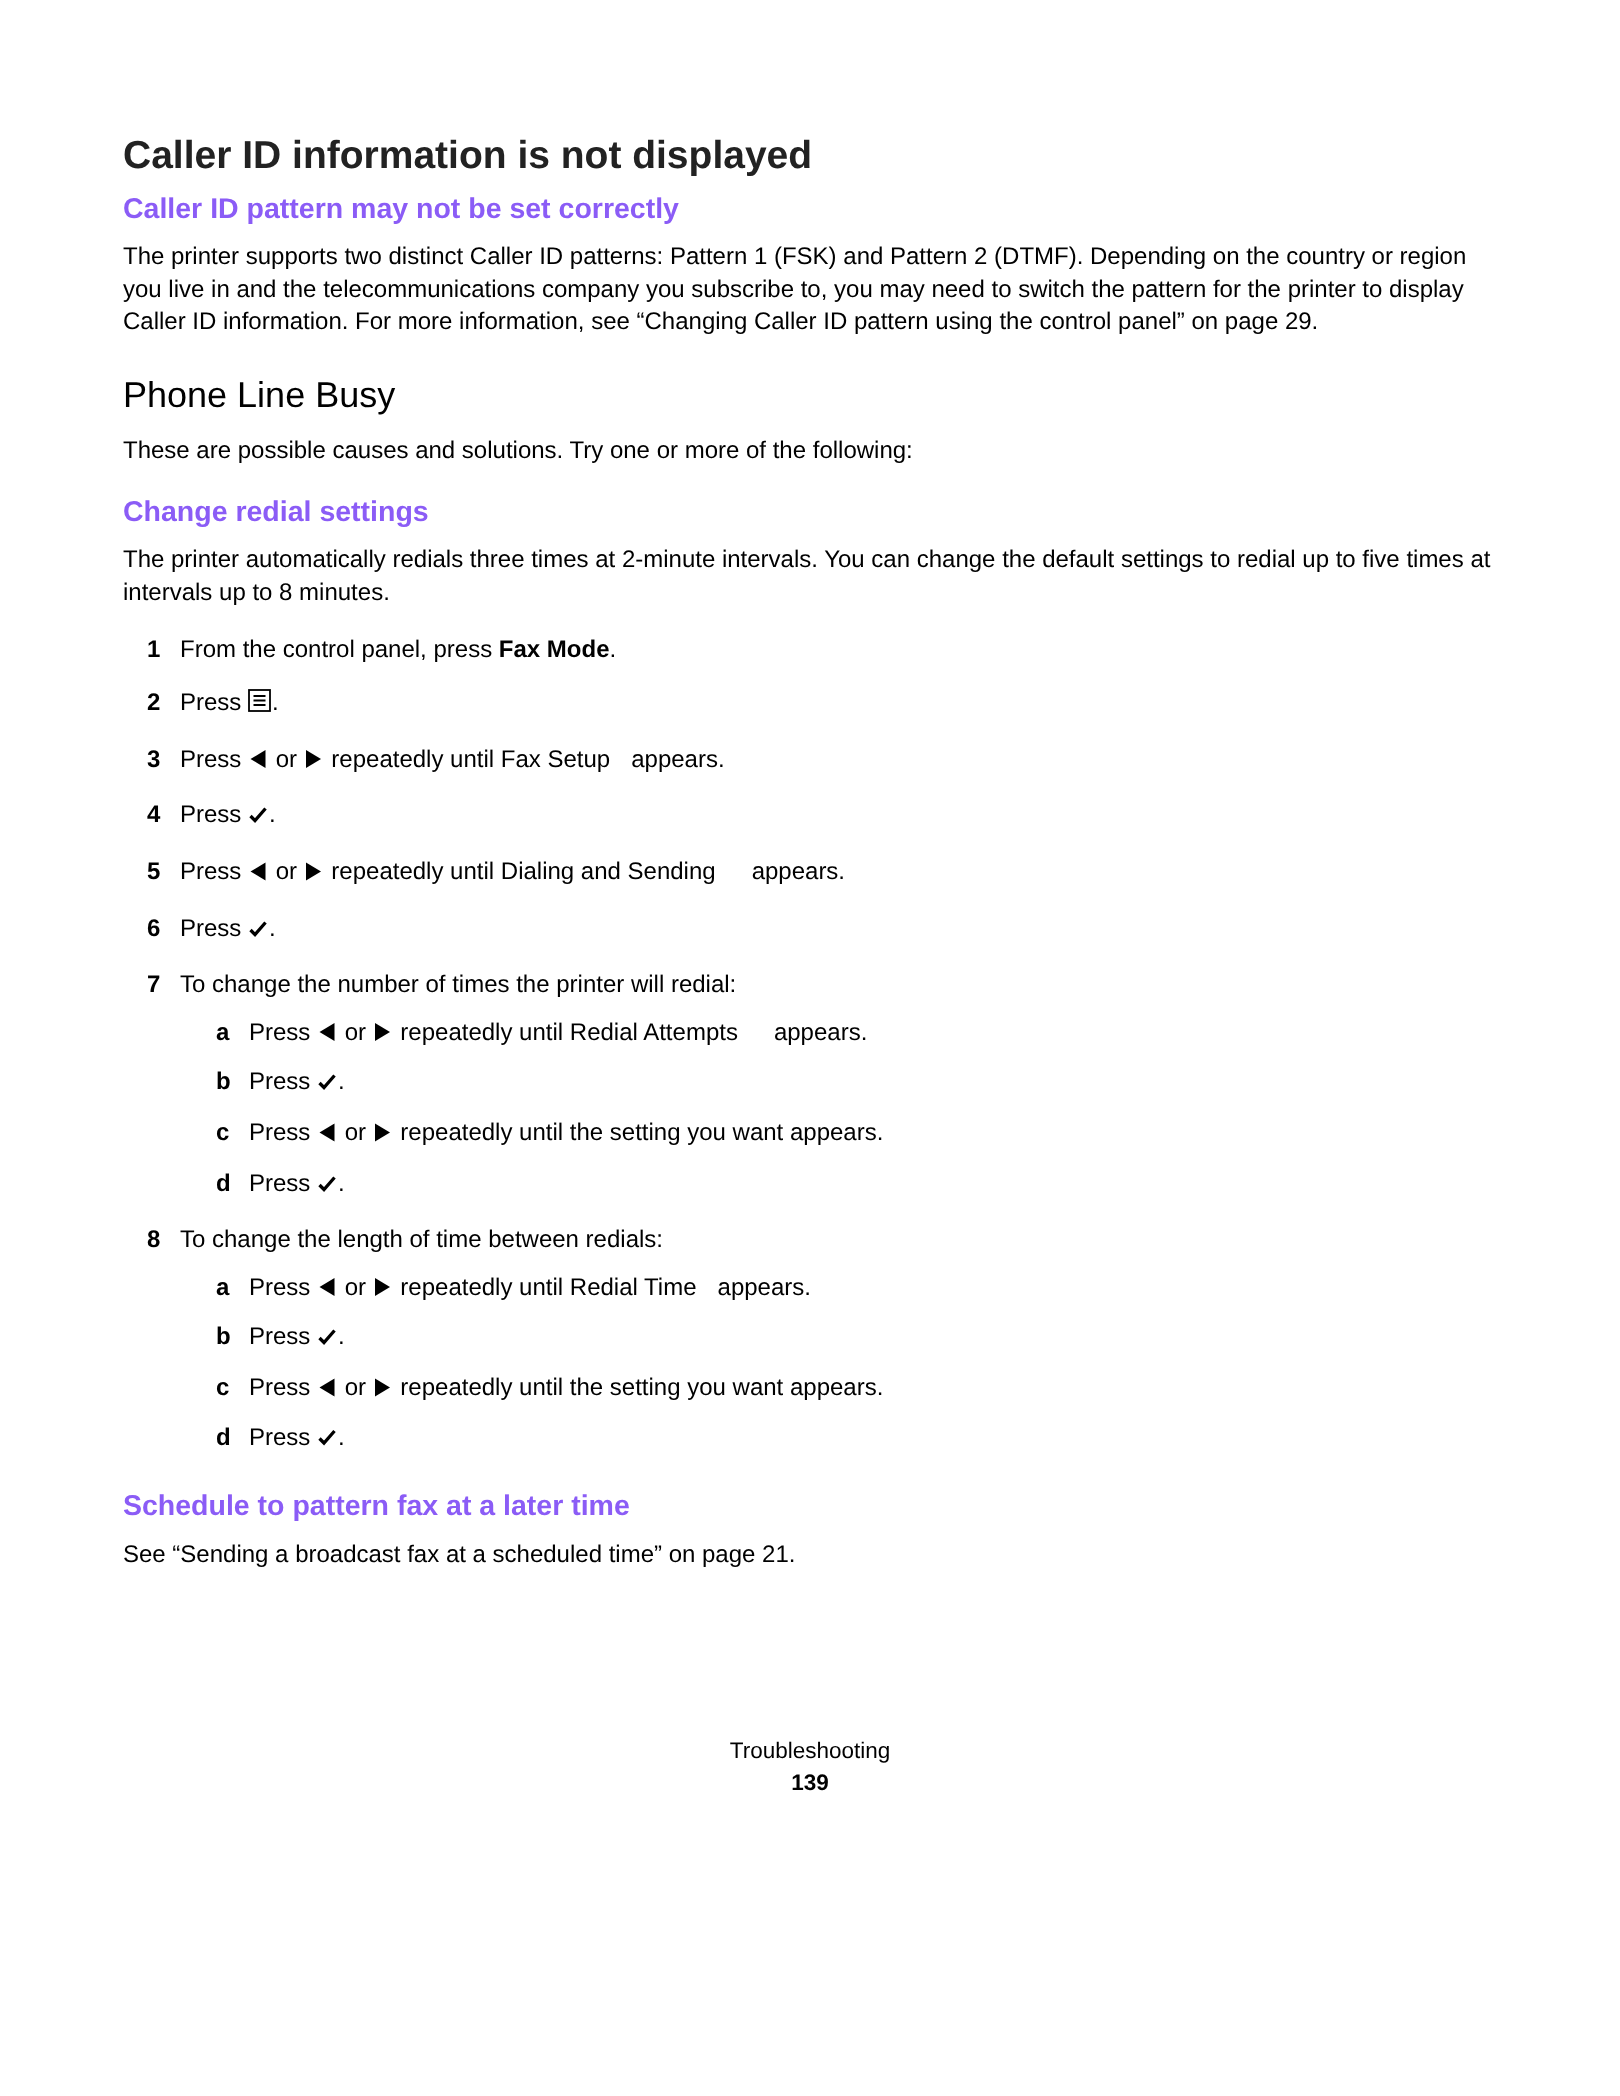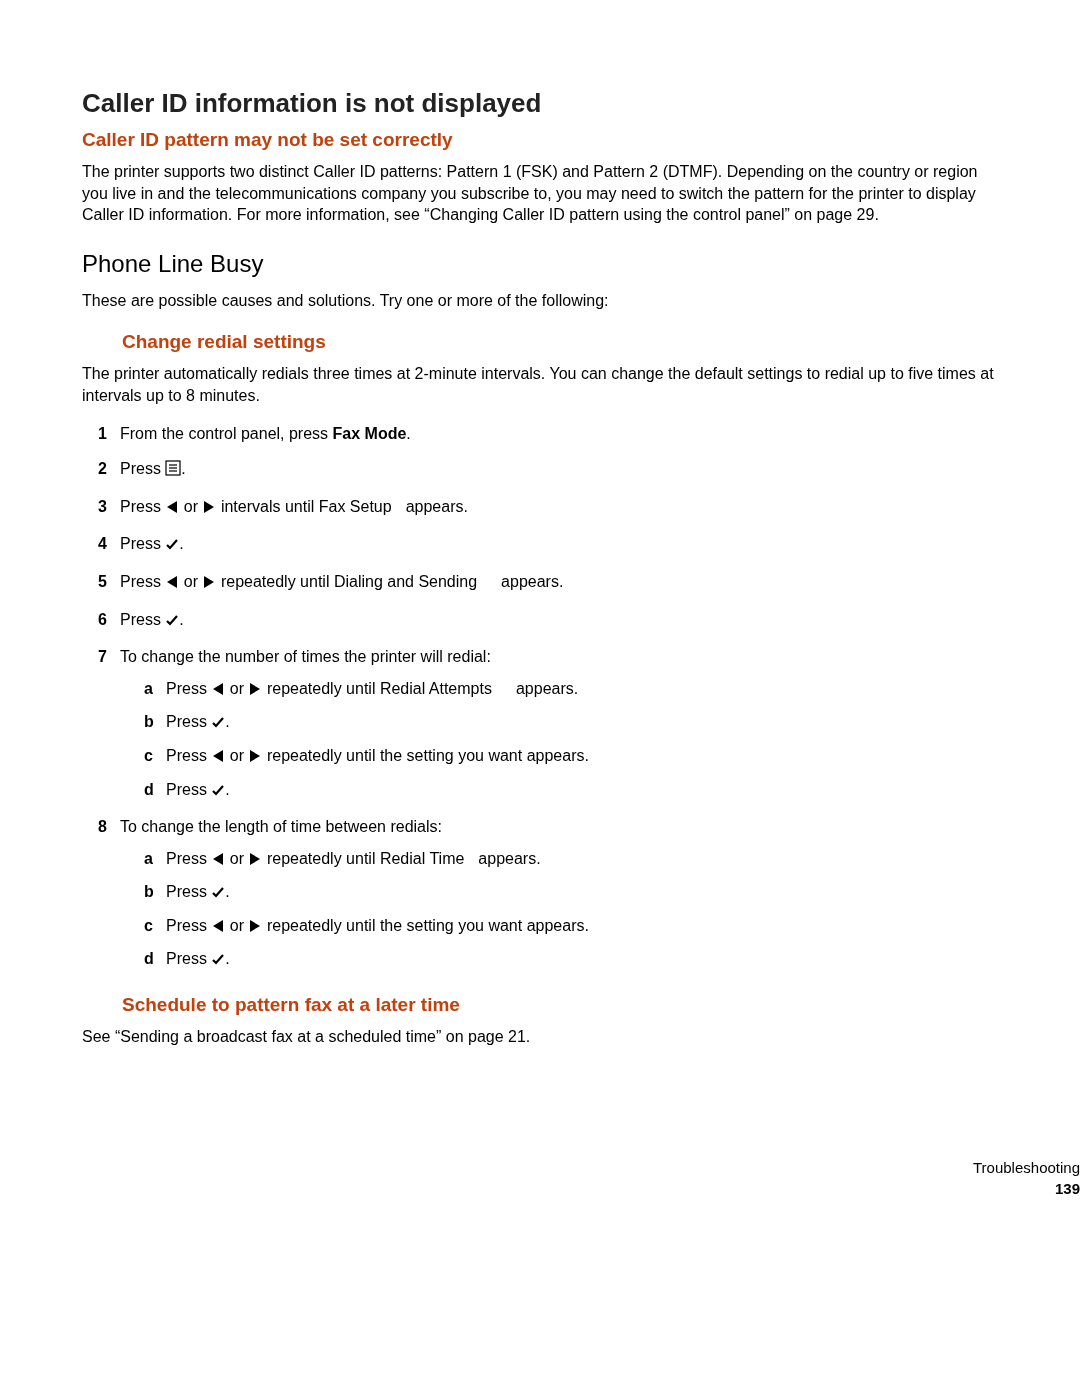--- a/index.html
+++ b/index.html
@@ -23,24 +23,24 @@
   .h2 {
     font-size: 24px;
     font-weight: 400;
     color: #000;
     margin-top: 24px;
     margin-bottom: 12px;
   }
   .h3 {
     font-size: 19px;
     font-weight: 700;
-    color: #c2410c;
+    color: #8b5cf6;
     margin-bottom: 10px;
   }
-  .h3.spaced { margin-top: 20px; margin-left: 40px; }
+  .h3.spaced { margin-top: 20px; }
   .para {
     font-size: 16px;
     line-height: 1.35;
     margin-bottom: 14px;
   }
   ol.num {
     list-style: none;
     padding-left: 16px;
     margin-bottom: 14px;
   }
@@ -80,21 +80,21 @@
     display: inline-block;
     vertical-align: -2px;
   }
   .gap { display:inline-block; width: 24px; }
   .gap-sm { display:inline-block; width: 14px; }
   .footer {
     position: absolute;
     bottom: 200px;
     left: 0;
     width: 100%;
-    text-align: right;
+    text-align: center;
     font-size: 15px;
     margin-top: 12px;
   }
   .footer .pg {
     font-weight: 700;
     margin-top: 4px;
   }
 </style>
 </head>
 <body>
@@ -129,21 +129,21 @@
             <line x1="4" y1="8" x2="12" y2="8" stroke="#000" stroke-width="1.2"></line>
             <line x1="4" y1="11" x2="12" y2="11" stroke="#000" stroke-width="1.2"></line>
           </svg></span><span>.</span>
     </li>
     <li>
       <span class="marker">3</span>
       <span>Press </span><span class="icon"><svg width="14" height="14" viewBox="0 0 14 14">
             <polygon points="12,1 2,7 12,13" fill="#000"></polygon>
           </svg></span><span> or </span><span class="icon"><svg width="14" height="14" viewBox="0 0 14 14">
             <polygon points="2,1 12,7 2,13" fill="#000"></polygon>
-          </svg></span><span> intervals until Fax Setup</span><span class="gap-sm"></span><span>appears.</span>
+          </svg></span><span> repeatedly until Fax Setup</span><span class="gap-sm"></span><span>appears.</span>
     </li>
     <li>
       <span class="marker">4</span>
       <span>Press </span><span class="icon"><svg width="14" height="14" viewBox="0 0 14 14">
             <polyline points="2,8 5,11 12,3" fill="none" stroke="#000" stroke-width="2.2"></polyline>
           </svg></span><span>.</span>
     </li>
     <li>
       <span class="marker">5</span>
       <span>Press </span><span class="icon"><svg width="14" height="14" viewBox="0 0 14 14">

